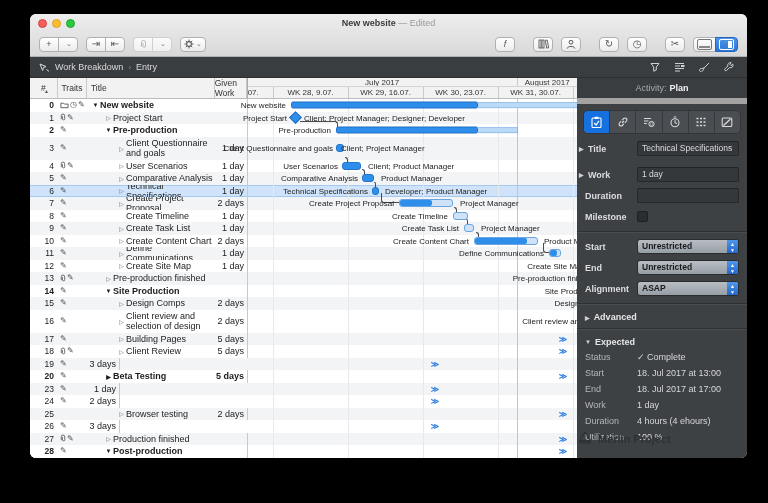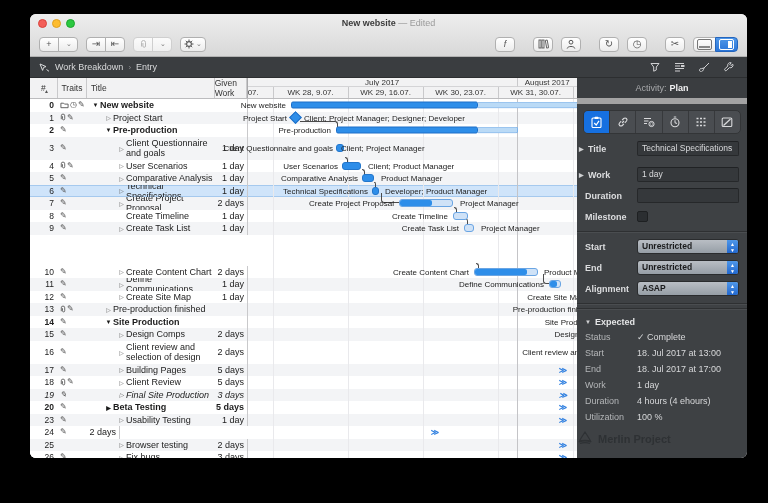--- a/index.html
+++ b/index.html
@@ -433,21 +433,21 @@
               <span class="ttext">Create Task List</span>
             </div>
             <div class="cell c-work">1 day</div>
             <div class="cell c-gantt">
               <div class="conn connT" style="left: 218px; width: 2px;"></div>
               <span class="gl" style="right: 118px;">Create Task List</span>
               <div class="bar task" style="left: 216px; width: 10px;"></div>
               <span class="gl" style="left: 233px;">Project Manager</span>
             </div>
           </div>
-          <div class="row" style="height: 12.5px; margin-top: 31px;">
+          <div class="row" style="height: 12.5px;">
             <div class="cell c-num">10</div>
             <div class="cell c-traits">
               <span class="uic">✎</span>
             </div>
             <div class="cell c-title" style="padding-left: 30px;">
               <span class="disc closed">▷</span>
               <span class="ttext">Create Content Chart</span>
             </div>
             <div class="cell c-work">2 days</div>
             <div class="cell c-gantt">
@@ -574,28 +574,24 @@
             </div>
             <div class="cell c-title" style="padding-left: 30px;">
               <span class="disc closed">▷</span>
               <span class="ttext">Client Review</span>
             </div>
             <div class="cell c-work">5 days</div>
             <div class="cell c-gantt">
               <span class="garrow">≫</span>
             </div>
           </div>
-          <div class="row stripe" style="height: 12.5px; font-style: italic;">
+          <div class="row stripe" style="height: 12.5px;">
             <div class="cell c-num">19</div>
             <div class="cell c-traits">
               <span class="uic">✎</span>
-            </div>
-            <div class="cell c-title" style="padding-left: 30px;">
-              <span class="disc closed">▷</span>
-              <span class="ttext">Final Site Production</span>
             </div>
             <div class="cell c-work">3 days</div>
             <div class="cell c-gantt">
               <span class="garrow">≫</span>
             </div>
           </div>
           <div class="row b" style="height: 12.5px;">
             <div class="cell c-num">20</div>
             <div class="cell c-traits">
               <span class="uic">✎</span>
@@ -607,24 +603,20 @@
             <div class="cell c-work">5 days</div>
             <div class="cell c-gantt">
               <span class="garrow">≫</span>
             </div>
           </div>
           <div class="row stripe" style="height: 12.5px;">
             <div class="cell c-num">23</div>
             <div class="cell c-traits">
               <span class="uic">✎</span>
             </div>
-            <div class="cell c-title" style="padding-left: 30px;">
-              <span class="disc closed">▷</span>
-              <span class="ttext">Usability Testing</span>
-            </div>
             <div class="cell c-work">1 day</div>
             <div class="cell c-gantt">
               <span class="garrow">≫</span>
             </div>
           </div>
           <div class="row" style="height: 12.5px;">
             <div class="cell c-num">24</div>
             <div class="cell c-traits">
               <span class="uic">✎</span>
             </div>
@@ -642,24 +634,20 @@
             </div>
             <div class="cell c-work">2 days</div>
             <div class="cell c-gantt">
               <span class="garrow">≫</span>
             </div>
           </div>
           <div class="row" style="height: 12.5px;">
             <div class="cell c-num">26</div>
             <div class="cell c-traits">
               <span class="uic">✎</span>
-            </div>
-            <div class="cell c-title" style="padding-left: 30px;">
-              <span class="disc closed">▷</span>
-              <span class="ttext">Fix bugs</span>
             </div>
             <div class="cell c-work">3 days</div>
             <div class="cell c-gantt">
               <span class="garrow">≫</span>
             </div>
           </div>
           <div class="row stripe" style="height: 12.5px;">
             <div class="cell c-num">27</div>
             <div class="cell c-traits">
               <svg width="6" height="9" viewBox="0 0 7 9">
@@ -798,20 +786,24 @@
             <div class="fselect"><span>Unrestricted</span><span class="cap">▲<br>▼</span></div>
           </div>
           <div class="frow">
             <span class="flabel">
               <span>Alignment</span>
             </span>
             <div class="fselect"><span>ASAP</span><span class="cap">▲<br>▼</span></div>
           </div>
         </div>
       <div class="divider"></div>
+      <div class="section">
+        <span class="tri">▶</span>
+        <span>Advanced</span>
+      </div>
       <div class="divider"></div>
       <div class="section">
         <span class="tri">▼</span>
         <span>Expected</span>
       </div>
       <div id="expected">
           <div class="erow">
             <span class="elabel">Status</span>
             <span class="evalue">✓ Complete</span>
           </div>

